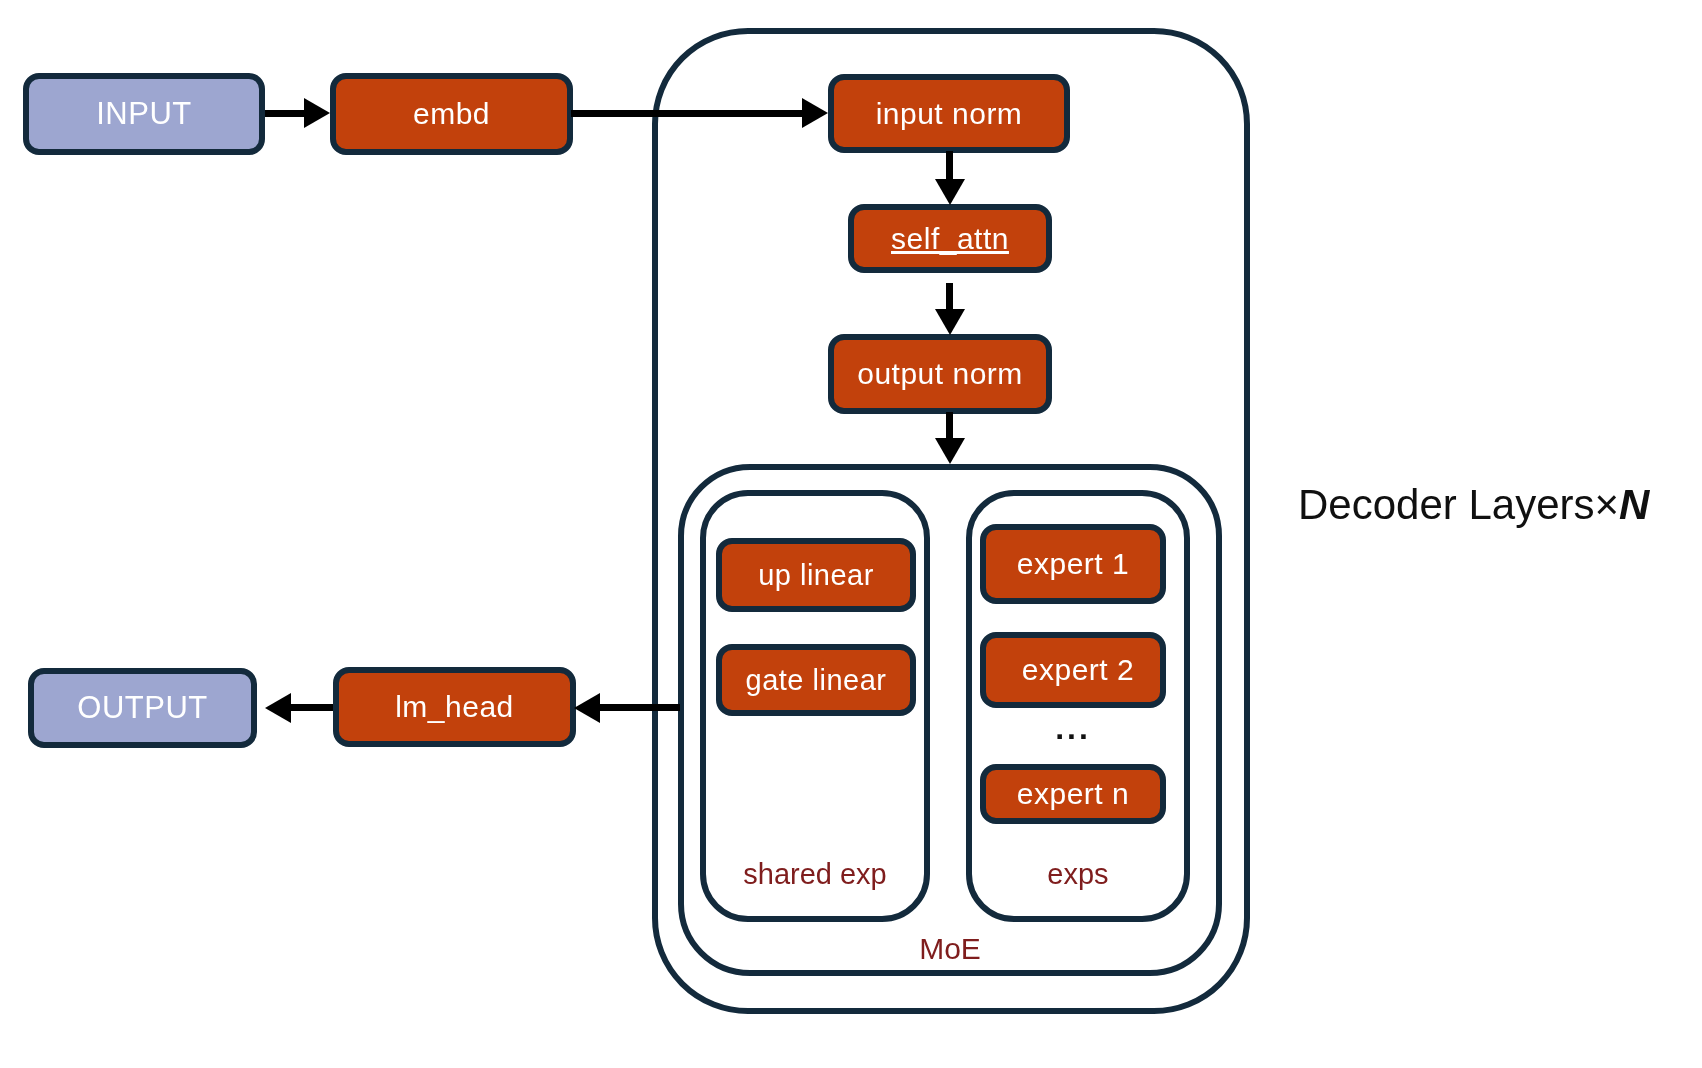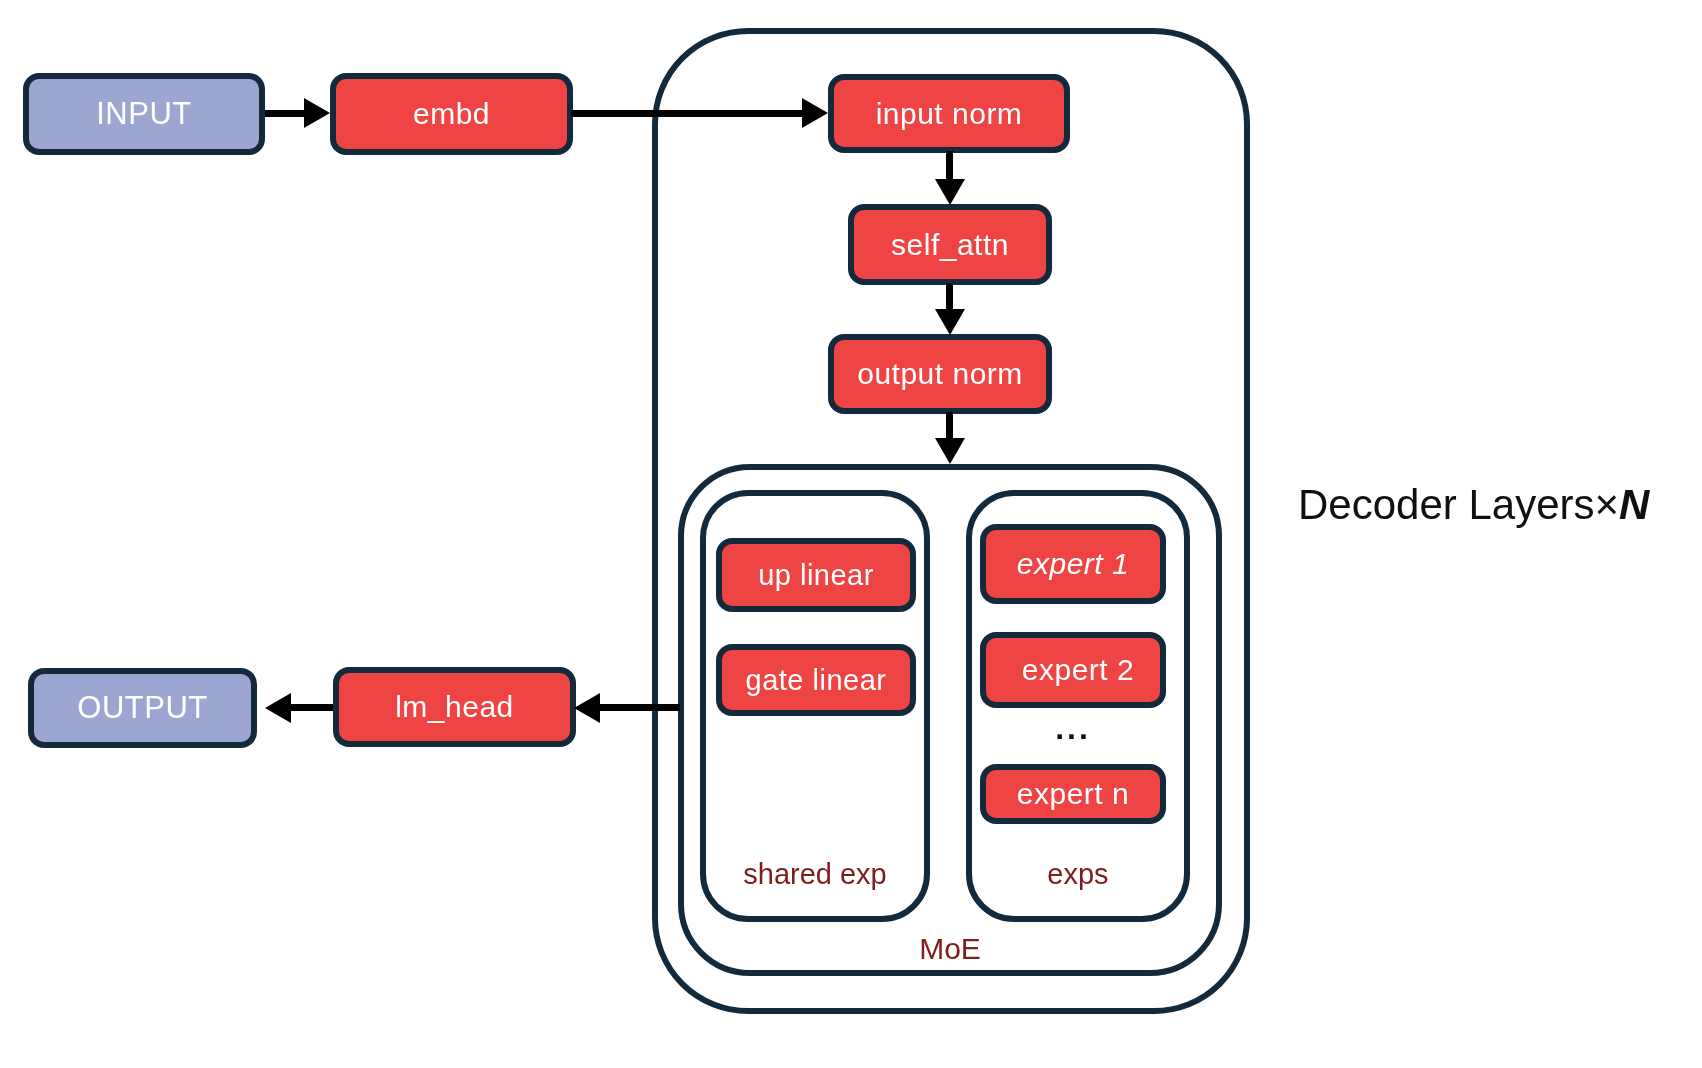--- a/index.html
+++ b/index.html
@@ -20,37 +20,37 @@
   .frame.decoder{left:652px;top:28px;width:598px;height:986px;border-radius:96px;}
   .frame.moe{left:678px;top:464px;width:544px;height:512px;border-radius:72px;}
   .frame.shared{left:700px;top:490px;width:230px;height:432px;border-radius:48px;}
   .frame.exps{left:966px;top:490px;width:224px;height:432px;border-radius:48px;}
   
   .node{
     position:absolute;
     box-sizing:border-box;
     border:6px solid #132a3c;
     border-radius:16px;
-    background:#ef4444;
+    background:#c2410c;
     color:#ffffff;
     display:flex;align-items:center;justify-content:center;
     font-size:30px;
     letter-spacing:.5px;
     white-space:nowrap;
   }
   .node.io{background:#9da6d0;font-size:31px;}
   .n-input{left:23px;top:73px;width:242px;height:82px;}
   .n-embd{left:330px;top:73px;width:243px;height:82px;}
   .n-inputnorm{left:828px;top:74px;width:242px;height:79px;}
-  .n-selfattn{left:848px;top:204px;width:204px;height:81px;}
+  .n-selfattn{left:848px;top:204px;width:204px;height:69px;text-decoration:underline;}
   .n-outputnorm{left:828px;top:334px;width:224px;height:80px;}
   .n-up{left:716px;top:538px;width:200px;height:74px;font-size:29px;}
   .n-gate{left:716px;top:644px;width:200px;height:72px;font-size:29px;}
   .n-down{left:716px;top:748px;width:200px;height:74px;font-size:29px;}
-  .n-exp1{left:980px;top:524px;width:186px;height:80px;font-style:italic;}
+  .n-exp1{left:980px;top:524px;width:186px;height:80px;}
   .n-exp2{left:980px;top:632px;width:186px;height:76px;padding-left:10px;}
   .n-expn{left:980px;top:764px;width:186px;height:60px;}
   .n-lmhead{left:333px;top:667px;width:243px;height:80px;}
   .n-output{left:28px;top:668px;width:229px;height:80px;}
   
   .lbl{
     position:absolute;
     color:#7f1d1d;
     text-align:center;
     white-space:nowrap;

